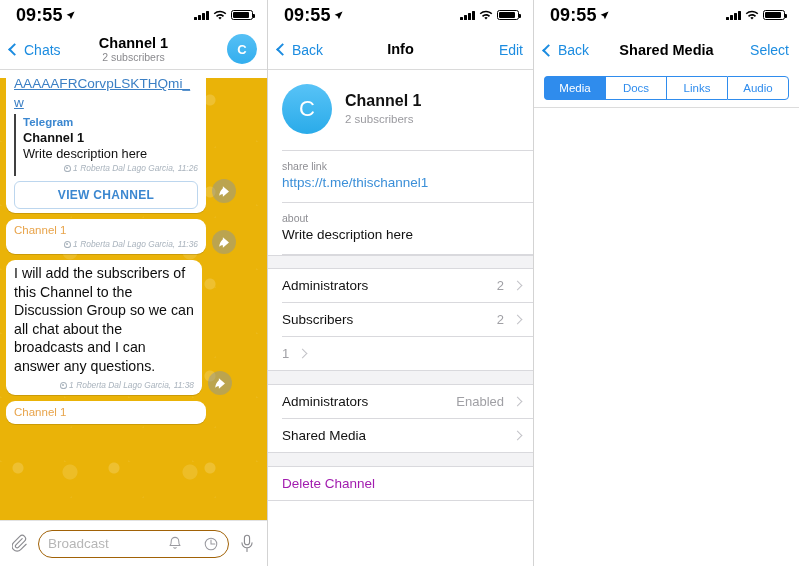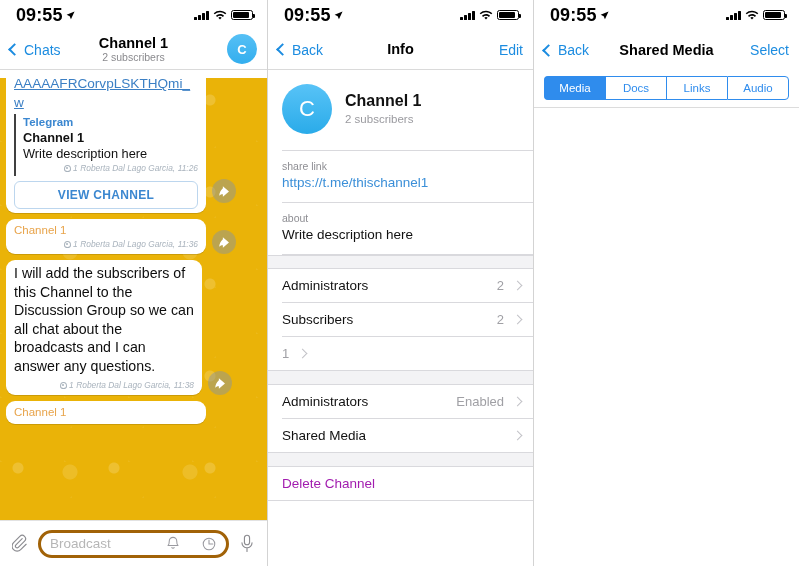--- a/index.html
+++ b/index.html
@@ -93,21 +93,21 @@
                  margin-top:2px; }
 
   .sharebtn { width:24px; height:24px; border-radius:50%; background:rgba(130,146,166,.45);
               margin-left:6px; display:flex; align-items:center; justify-content:center; flex:0 0 auto; }
   .sharebtn svg { width:13px; height:13px; }
 
   
   .inputbar { position:absolute; left:0; right:0; bottom:0; height:46px; background:#fff;
               display:flex; align-items:center; padding: 0 10px; gap:8px; border-top:1px solid #e2e2e2;}
   .clipbtn { width:20px; height:22px; display:flex;align-items:center;justify-content:center;}
-  .inputpill { flex:1; height:28px; border:3px solid #a16207; border-radius:15px; display:flex;
+  .inputpill { flex:1; height:28px; border:1px solid #a16207; border-radius:15px; display:flex;
                align-items:center; padding: 0 9px; gap:20px;}
   .inputpill .ph { flex:1; font-size:13.5px; color:#b6b6b6; }
   .pill-ic { width:16px;height:16px;display:flex;align-items:center;justify-content:center;}
   .micbtn { width:20px;height:22px;display:flex;align-items:center;justify-content:center;}
 
   
   .info-body { position:absolute; top:70px; left:0; right:0; bottom:0; background:#fff; }
   .profile { display:flex; align-items:center; gap:13px; padding: 14px 14px 16px 14px; }
   .avatar-lg { width:50px;height:50px;border-radius:50%;
                background: linear-gradient(180deg,#58c3f7,#2aabe9); color:#fff;

